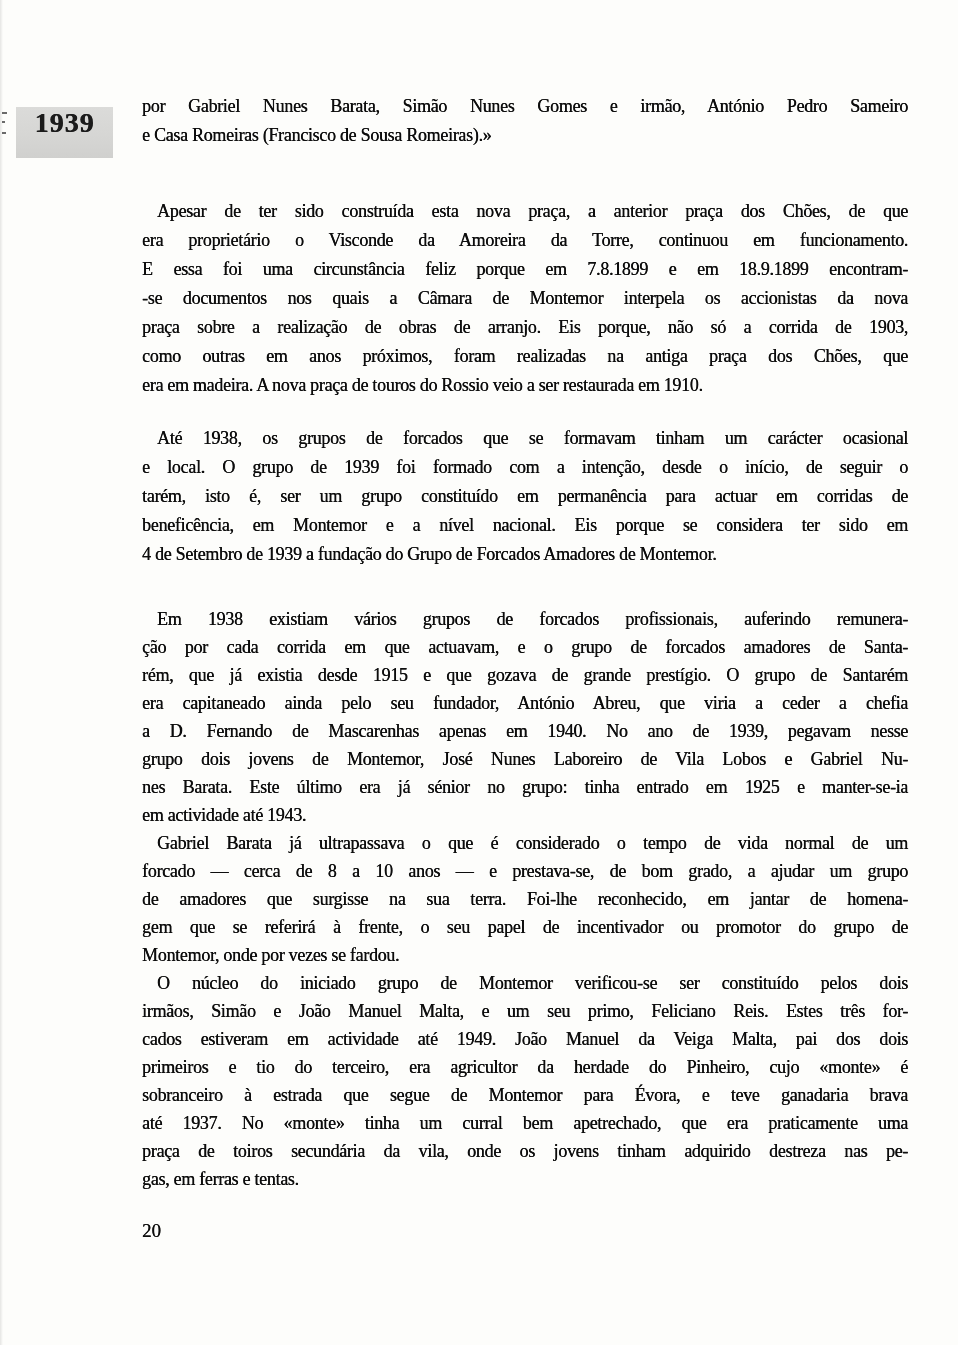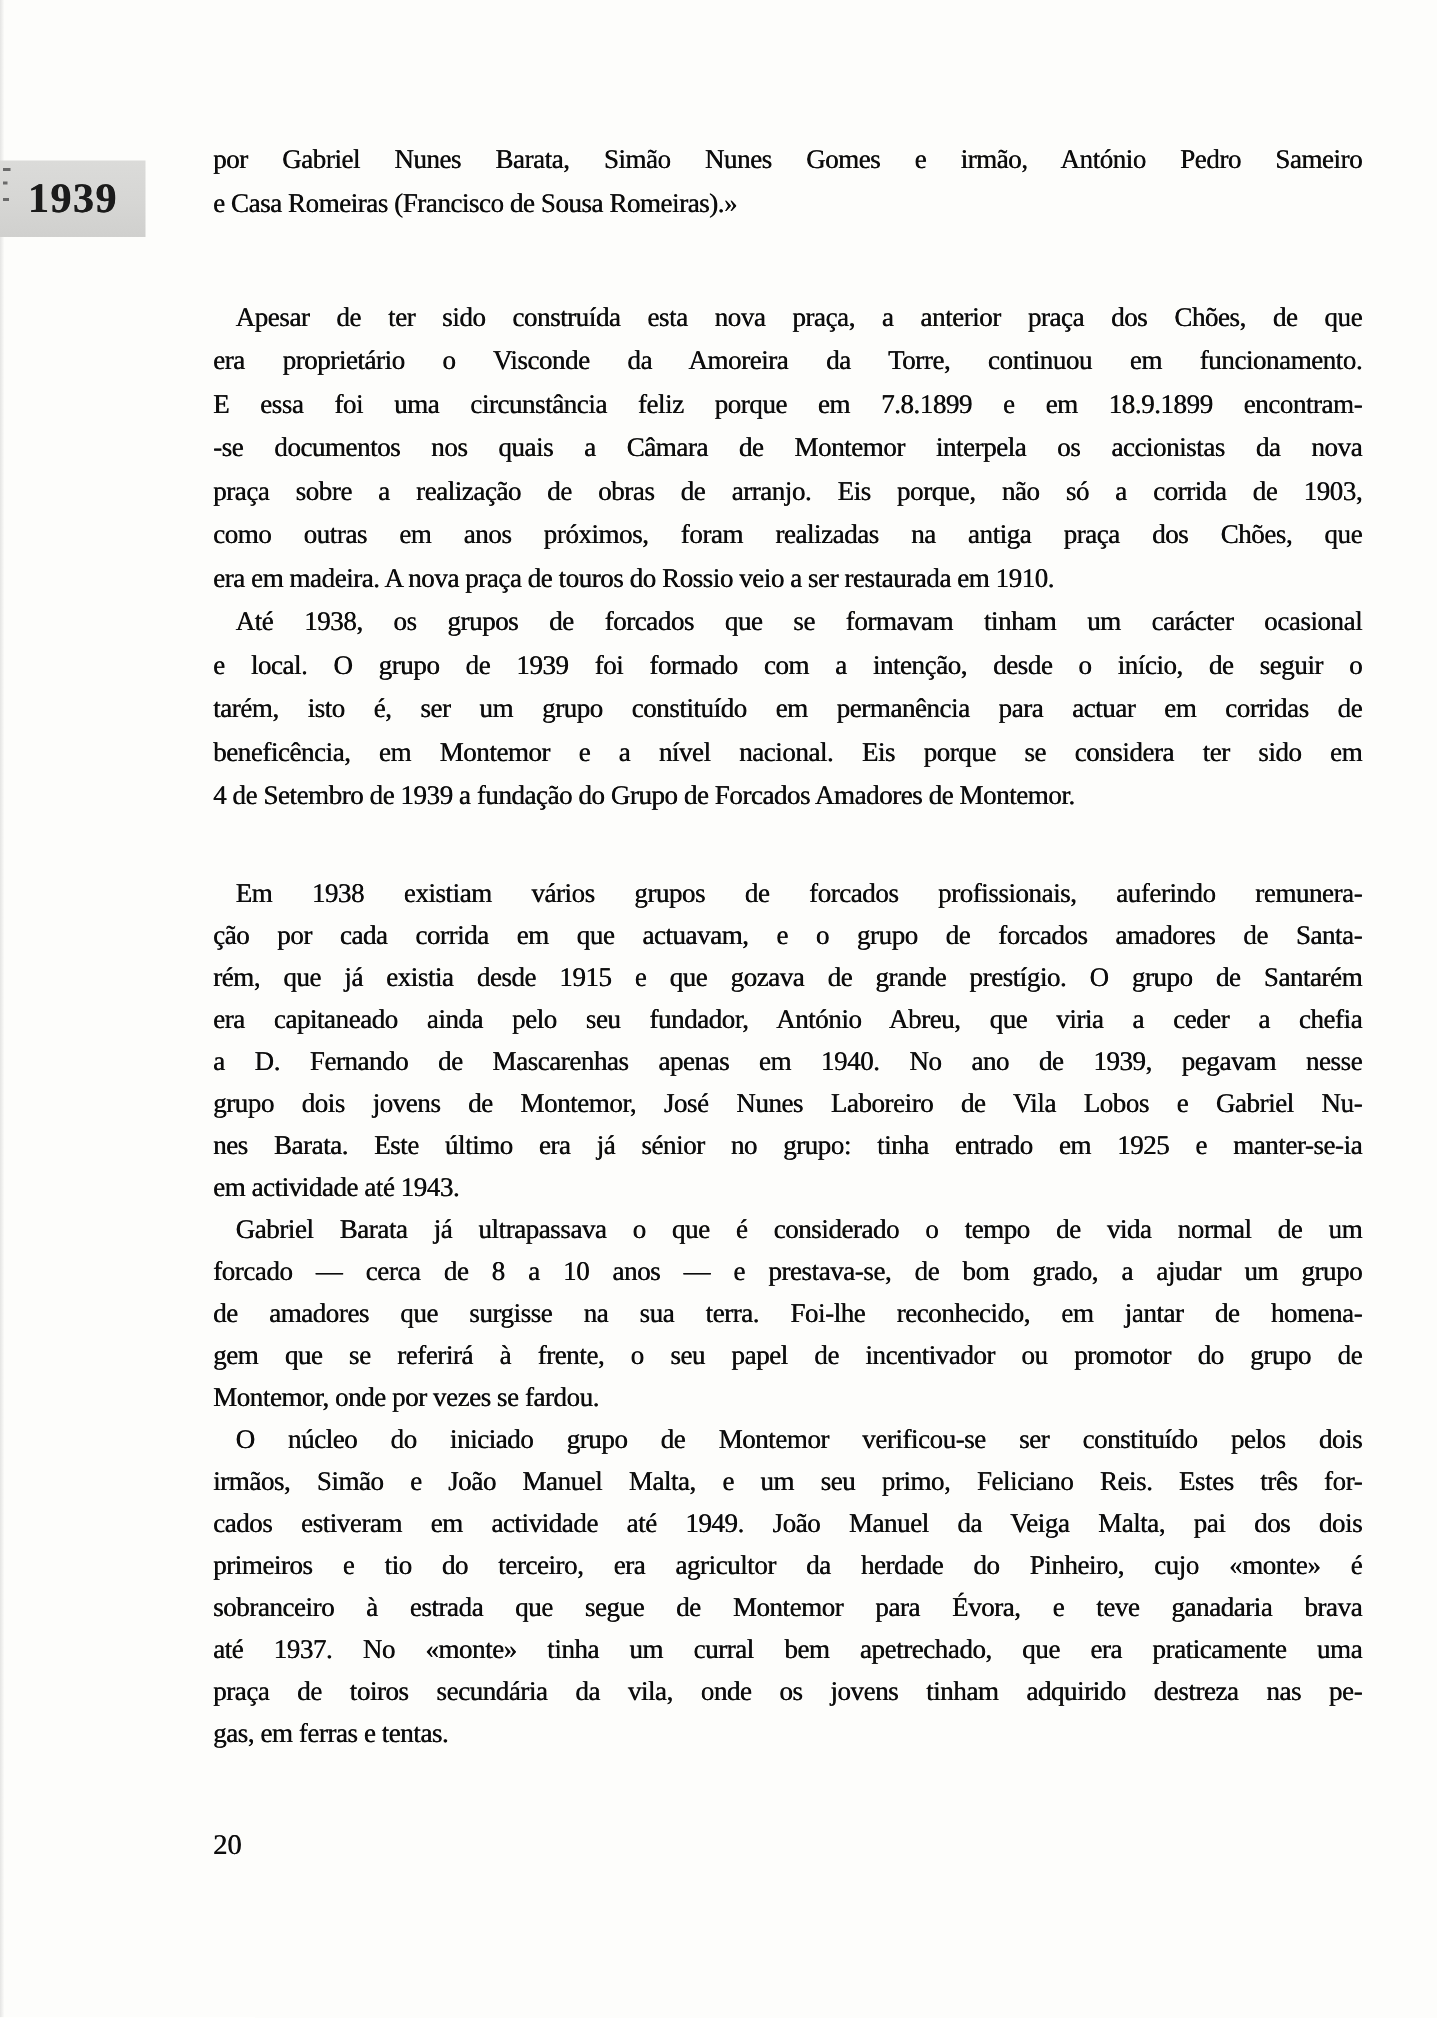--- a/index.html
+++ b/index.html
@@ -15,25 +15,25 @@
   
   .scan-edge {
     position: absolute;
     left: 0; top: 0;
     width: 3px; height: 100%;
     background: linear-gradient(90deg, rgba(120,120,120,0.18), rgba(120,120,120,0));
   }
   
   .year-tab {
     position: absolute;
-    left: 0; top: 107px;
+    left: 16px; top: 107px;
     width: 97px; height: 51px;
     background: linear-gradient(180deg, #dbdbd9 0%, #d6d6d4 55%, #d0d0ce 100%);
     display: flex;
-    align-items: center;
+    align-items: flex-start;
     justify-content: center;
     font-size: 28px;
     font-weight: bold;
     letter-spacing: 1px;
     color: #1b1b1b;
     text-shadow: 0.4px 0 0 currentColor;
   }
   .tab-marks { position: absolute; left: 2px; top: 112px; width: 8px; height: 30px; }
   .tab-marks span { position: absolute; left: 0; width: 5px; height: 2px; background: #6a6a6a; }
   .tab-marks span:nth-child(1) { top: 0; }
@@ -52,21 +52,21 @@
   }
   .paragraph { margin: 0; }
   .line {
     text-align: justify;
     text-align-last: justify;
   }
   .line.last { text-align-last: left; }
   .line.indent { text-indent: 15px; }
   
   .p2 { margin-top: 47px; }
-  .p3 { margin-top: 0; }
+  .p3 { margin-top: 24px; }
   .p4 { margin-top: 36px; }
   .p4 .line, .p5 .line, .p6 .line { line-height: 28px; }
 
   .page-number {
     position: absolute;
     left: 142px; top: 1220px;
     width: 766px;
     text-align: left;
     font-size: 19px;
     text-shadow: 0.3px 0 0 currentColor;

